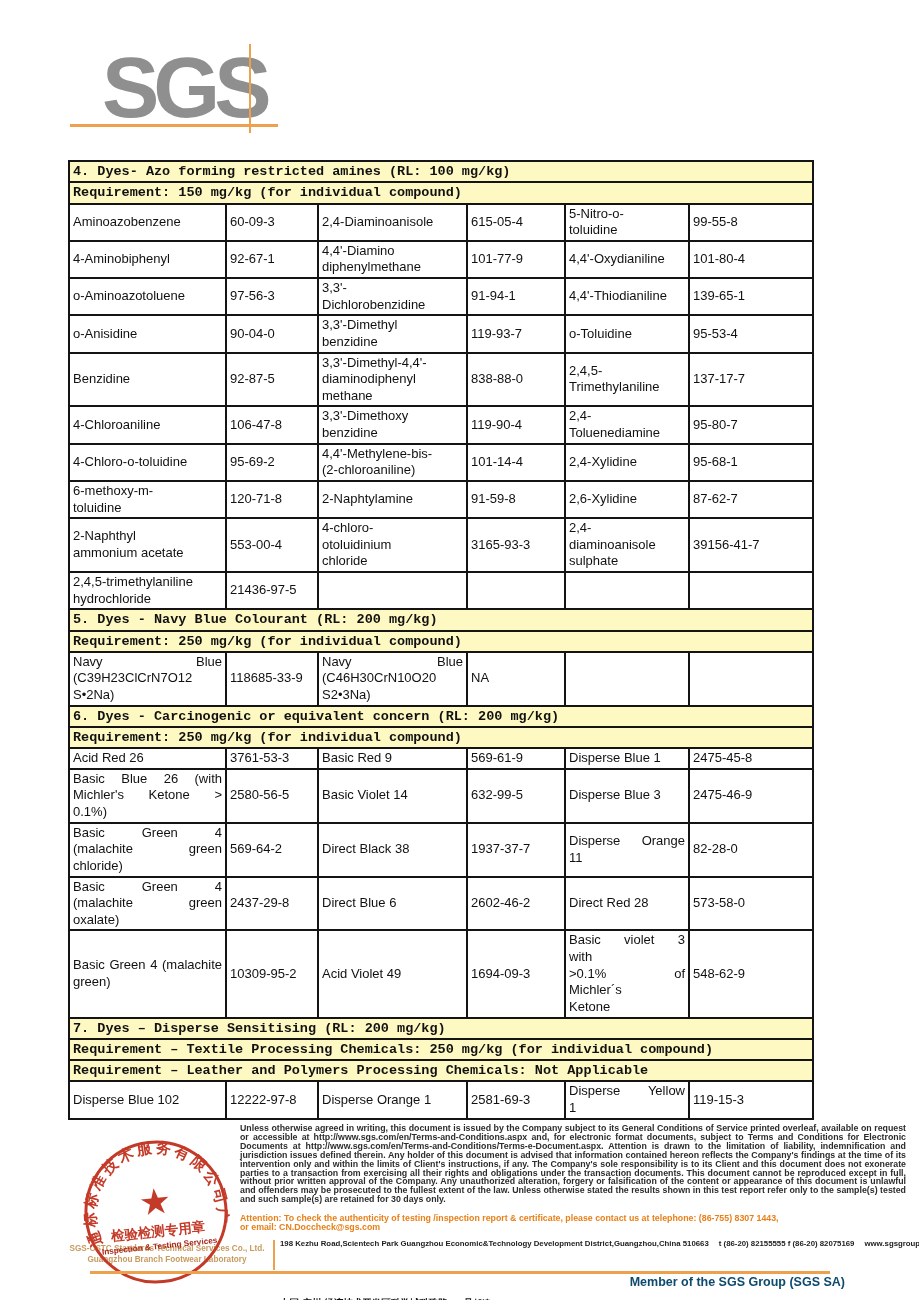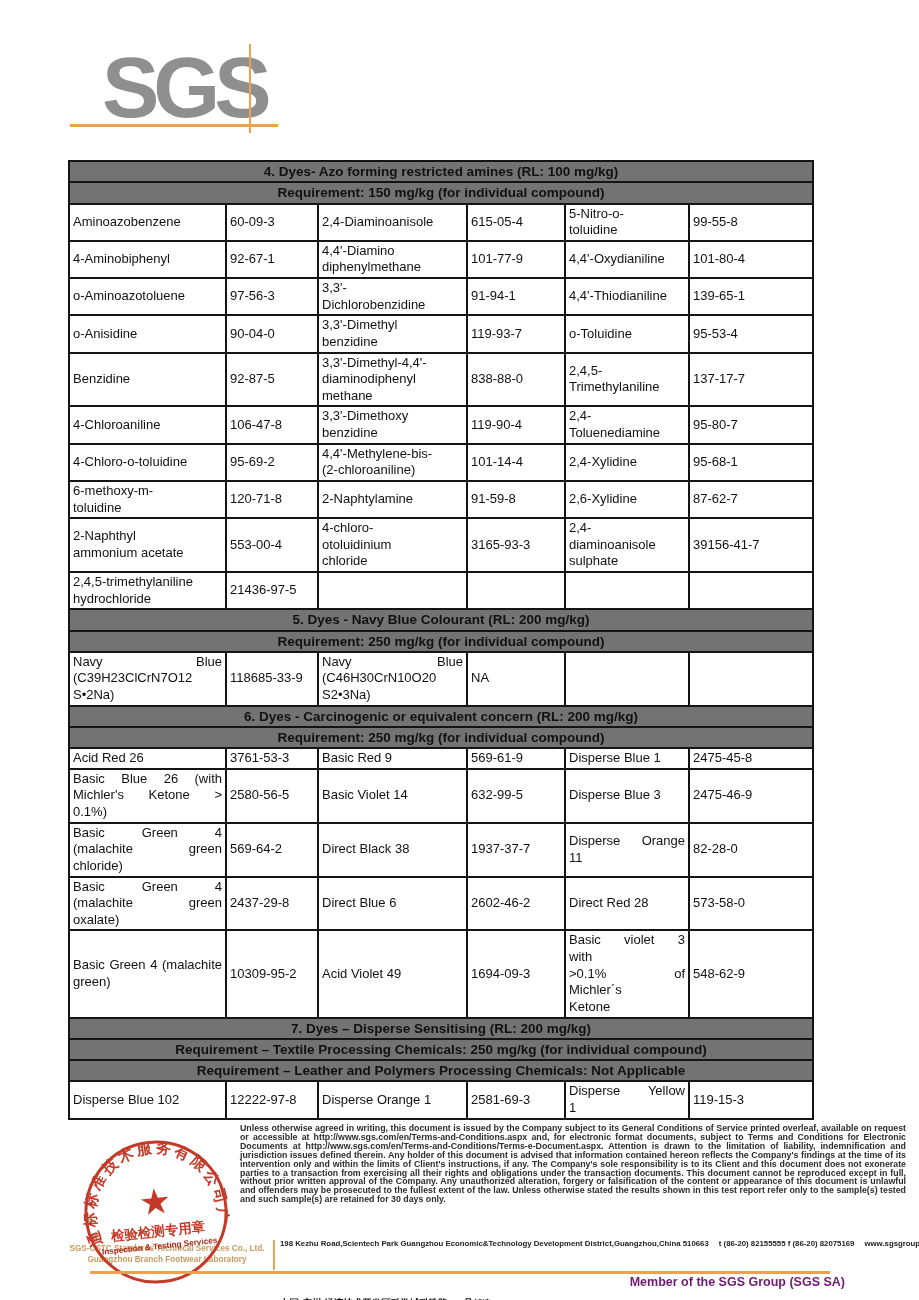--- a/index.html
+++ b/index.html
@@ -19,39 +19,39 @@
   .h-title{left:0;}
   .h-no{left:178px;}
   .h-date{left:410px;}
   .h-page{left:675px;}
 
   
   table.report{position:absolute;left:68px;top:160px;width:744px;border-collapse:collapse;
                table-layout:fixed;font-size:13px;line-height:1.28;}
   table.report td{border:2px solid #141414;padding:1px 3px;vertical-align:middle;
                   white-space:pre-line;overflow:hidden;}
-  td.sec-title,td.sec-sub{background:#737373;text-align:center;font-weight:bold;
-                          white-space:normal;font-size:13.5px;padding:2px 2px;}
+  td.sec-title,td.sec-sub{background:#fef9c3;font-weight:bold;
+                          white-space:normal;font-size:13.5px;padding:2px 2px;font-family:Liberation Mono, monospace;}
   td.jf{text-align:justify;text-align-last:justify;}
   td.jn{text-align:justify;}
 
   
   .legal{position:absolute;left:240px;top:1146px;width:666px;font-size:8.8px;line-height:8.9px;
          font-weight:600;color:#2d2d2d;text-align:justify;}
   .attention{position:absolute;left:240px;top:1236px;width:666px;font-size:8.8px;line-height:9.4px;
              font-weight:bold;color:#e87f17;white-space:pre-line;}
   .addr-vline{position:absolute;left:273px;top:1262px;width:2px;height:30px;background:#eda04e;}
   .addr-row1{position:absolute;left:280px;top:1261px;width:636px;display:flex;gap:10px;
              font-size:7.8px;font-weight:600;color:#222;white-space:nowrap;align-items:flex-end;}
   .addr-row2{position:absolute;left:280px;top:1275px;width:636px;display:flex;
              font-size:8.6px;font-weight:bold;color:#111;white-space:nowrap;align-items:center;margin-top:44px;}
   .addr-cn{font-size:9.5px;}
   .foot-hline{position:absolute;left:90px;top:1293px;width:740px;height:2.5px;background:#eda04e;}
   .member{position:absolute;left:560px;top:1297px;width:285px;text-align:right;
-          font-size:12.5px;font-weight:bold;color:#701a75;}
+          font-size:12.5px;font-weight:bold;color:#0c4a6e;}
 
   .company-lines{position:absolute;left:58px;top:1265px;width:218px;text-align:center;
                  font-size:8.2px;line-height:11px;color:#c79a5f;font-weight:600;}
   .stamp{position:absolute;left:80px;top:1158px;width:152px;height:152px;transform:rotate(-6deg);}
 
   
   .footer-shift{position:absolute;left:0;top:-22px;width:919px;height:1300px;}
 </style>
 </head>
 <body>
@@ -268,20 +268,22 @@
           <td class="jf">Disperse Yellow
 1</td>
           <td>119-15-3</td>
         </tr>
       </tbody>
   </table>
 
   <div class="footer-shift">
 
     <div class="legal">Unless otherwise agreed in writing, this document is issued by the Company subject to its General Conditions of Service printed overleaf, available on request or accessible at http://www.sgs.com/en/Terms-and-Conditions.aspx and, for electronic format documents, subject to Terms and Conditions for Electronic Documents at http://www.sgs.com/en/Terms-and-Conditions/Terms-e-Document.aspx. Attention is drawn to the limitation of liability, indemnification and jurisdiction issues defined therein. Any holder of this document is advised that information contained hereon reflects the Company's findings at the time of its intervention only and within the limits of Client's instructions, if any. The Company's sole responsibility is to its Client and this document does not exonerate parties to a transaction from exercising all their rights and obligations under the transaction documents. This document cannot be reproduced except in full, without prior written approval of the Company. Any unauthorized alteration, forgery or falsification of the content or appearance of this document is unlawful and offenders may be prosecuted to the fullest extent of the law. Unless otherwise stated the results shown in this test report refer only to the sample(s) tested and such sample(s) are retained for 30 days only.</div>
+    <div class="attention">Attention: To check the authenticity of testing /inspection report &amp; certificate, please contact us at telephone: (86-755) 8307 1443,
+or email: CN.Doccheck@sgs.com</div>
 
     <div class="company-lines">
       <div>SGS-CSTC Standards Technical Services Co., Ltd.</div>
       <div>Guangzhou Branch Footwear Laboratory</div>
     </div>
 
     <svg class="stamp" viewBox="0 0 152 152">
       <defs>
         <path id="ring-arc" d="M 20 102 A 61 61 0 1 1 132 102"></path>
       </defs>

